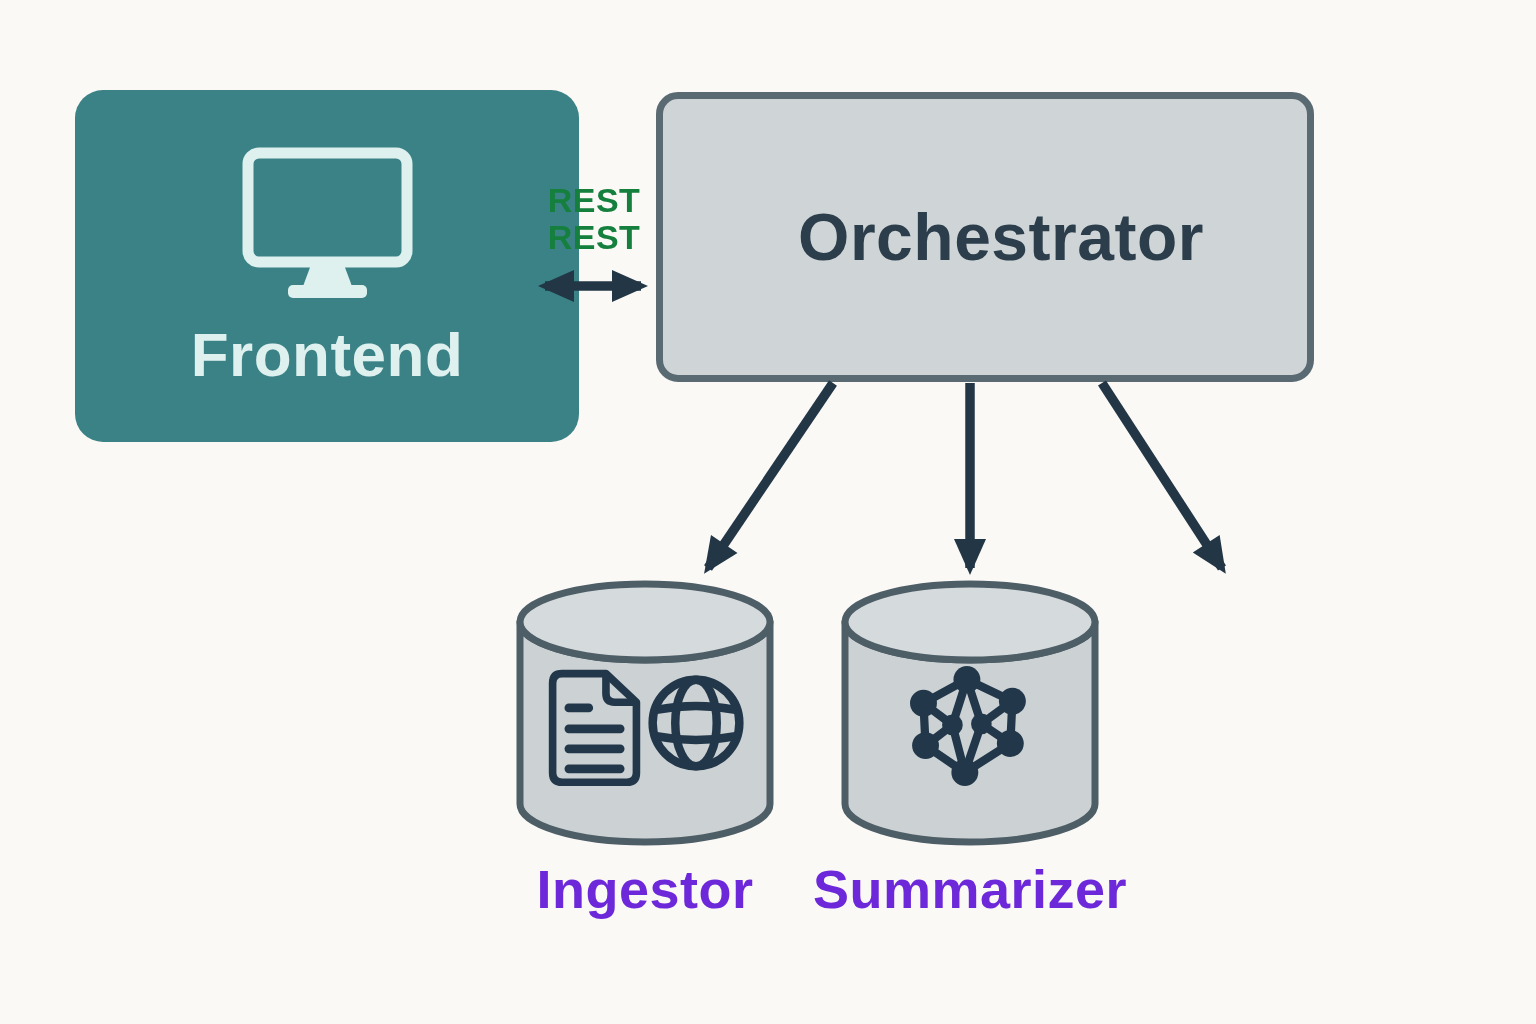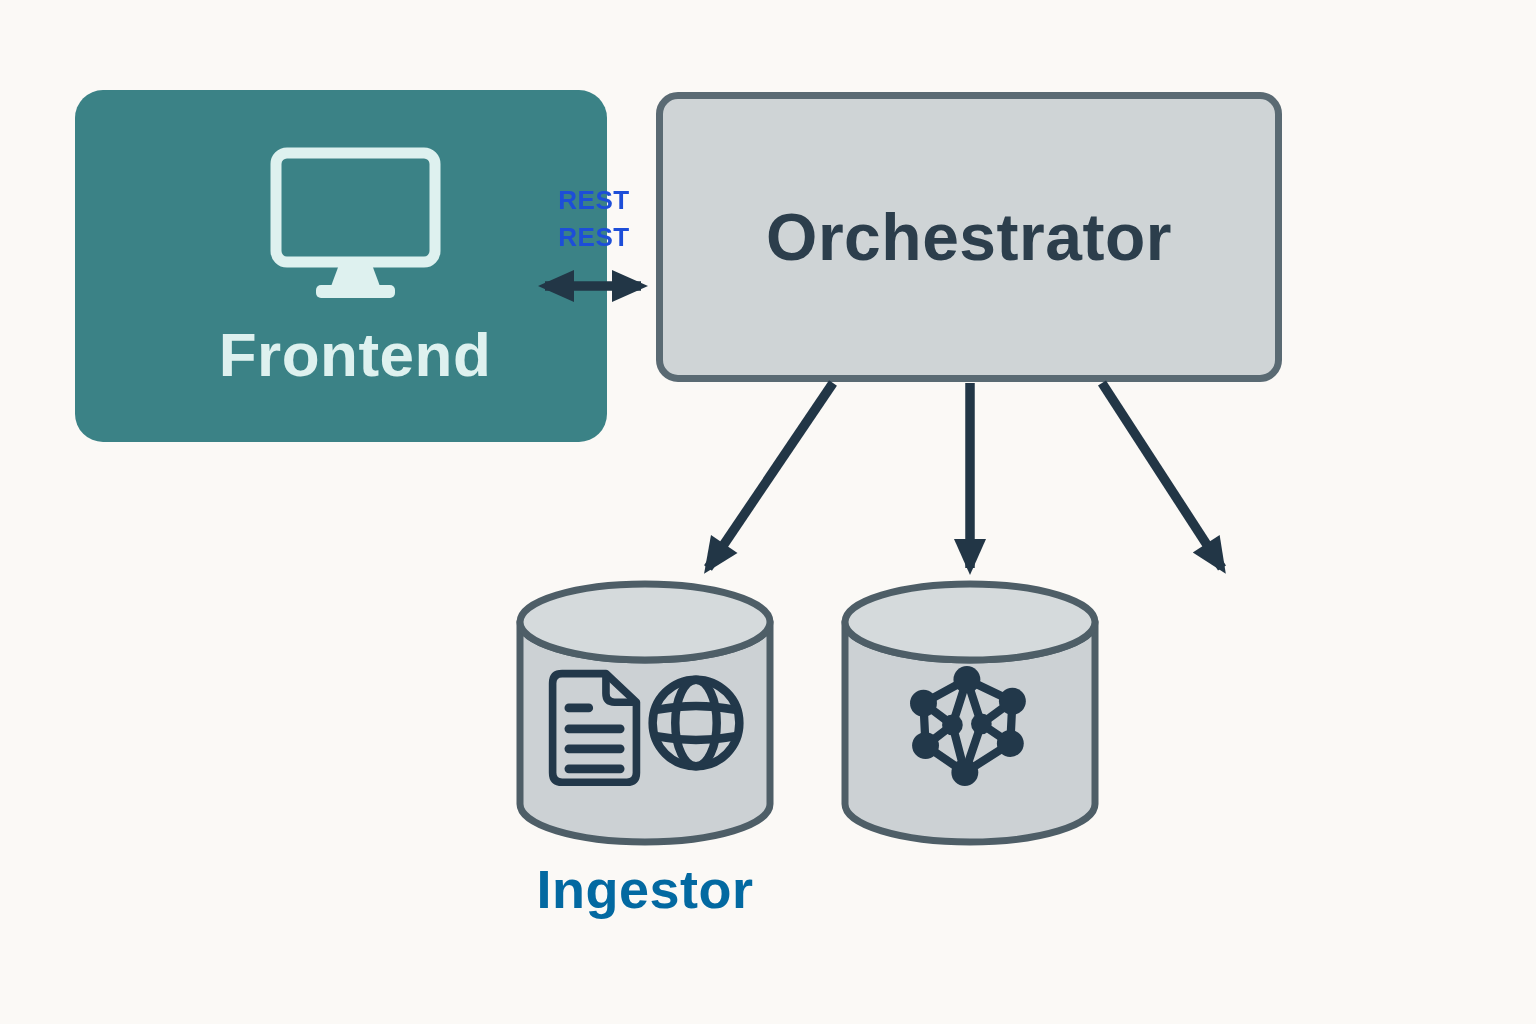--- a/index.html
+++ b/index.html
@@ -20,59 +20,59 @@
     position: absolute;
     left: 75px; top: 90px;
     width: 504px; height: 352px;
     background: #3b8286;
     border-radius: 28px;
     display: flex;
     flex-direction: column;
     align-items: center;
     justify-content: center;
     gap: 26px;
-    padding-left: 28px;
   }
   .frontend-label {
     font-size: 62px;
     font-weight: 700;
     color: #def1ef;
     letter-spacing: 0.5px;
     line-height: 1;
   }
 
   
   .orchestrator-box {
     position: absolute;
     left: 656px; top: 92px;
     width: 612px; height: 276px;
     background: #cfd4d6;
     border: 7px solid #5a6a73;
     border-radius: 22px;
     display: flex;
     align-items: center;
     justify-content: center;
+    padding-left: 32px;
   }
   .orchestrator-label {
     font-size: 66px;
     font-weight: 700;
     color: #2c3e4c;
     letter-spacing: 0.5px;
     line-height: 1;
   }
 
   
   .protocol-label {
     position: absolute;
     left: 538px; top: 182px;
     width: 112px;
     text-align: center;
-    font-size: 26px;
-    font-weight: 700;
-    color: #1d4ed8;
+    font-size: 34px;
+    font-weight: 700;
+    color: #15803d;
     line-height: 37px;
     letter-spacing: 0.5px;
   }
 
   
   .connectors {
     position: absolute;
     left: 0; top: 0;
     width: 1536px; height: 1024px;
     pointer-events: none;
@@ -99,21 +99,21 @@
     left: 50%;
     transform: translateX(-50%);
     display: flex;
     align-items: center;
     gap: 0px;
   }
   .service-label {
     margin-top: 12px;
     font-size: 54px;
     font-weight: 700;
-    color: #0369a1;
+    color: #6d28d9;
     letter-spacing: 0.5px;
     line-height: 1;
     white-space: nowrap;
   }
 </style>
 </head>
 <body>
 
 <div class="canvas">
 
@@ -199,16 +199,17 @@
           <circle cx="15" cy="36" r="13"></circle>
           <circle cx="101" cy="34" r="13"></circle>
           <circle cx="17" cy="77" r="13"></circle>
           <circle cx="99" cy="75" r="13"></circle>
           <circle cx="55" cy="103" r="13"></circle>
           <circle cx="43" cy="57" r="10"></circle>
           <circle cx="71" cy="56" r="10"></circle>
         </g>
       </svg>
     </div>
+    <div class="service-label">Summarizer</div>
   </div>
 
 
 </div>
 
 </body></html>

